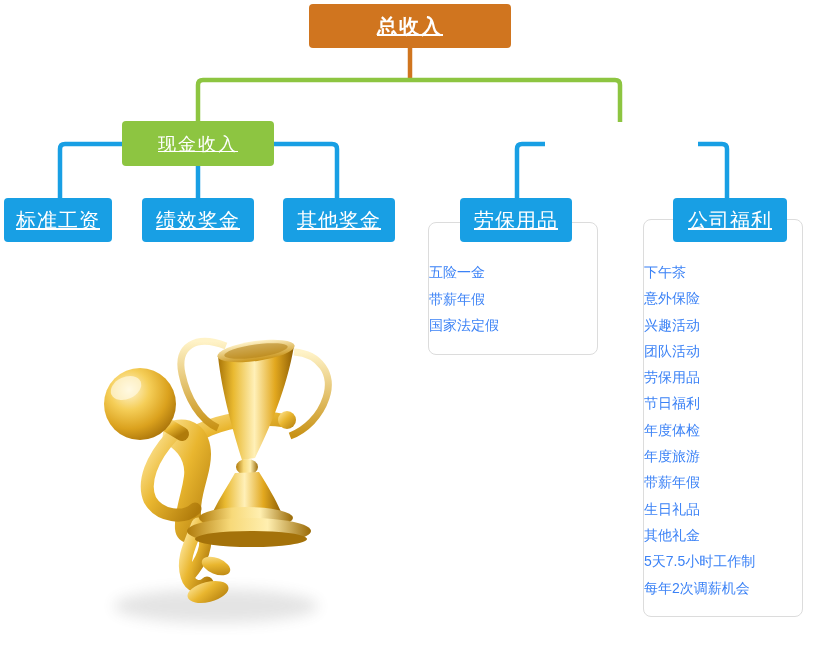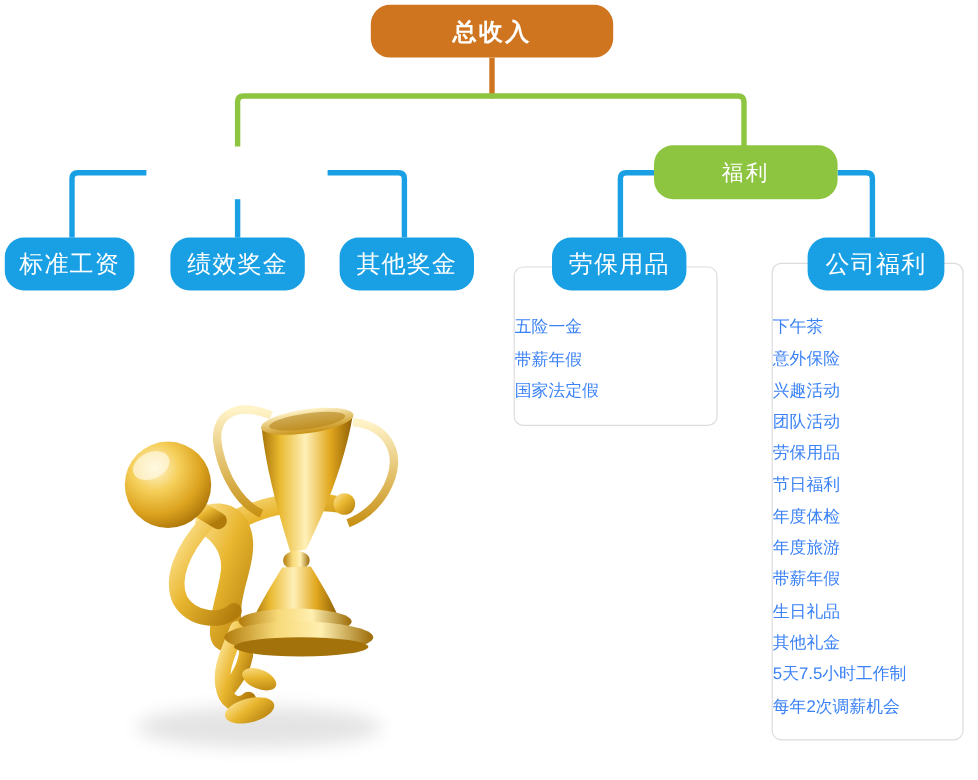--- a/index.html
+++ b/index.html
@@ -3,21 +3,21 @@
 <meta charset="utf-8">
 <style>
   html,body{margin:0;padding:0;background:#fff;}
   #stage{
     position:relative;width:815px;height:650px;background:#ffffff;overflow:hidden;
     font-family:"Liberation Sans","DejaVu Sans",sans-serif;
   }
   #connectors{position:absolute;left:0;top:0;pointer-events:none;}
   .node{
     position:absolute;display:flex;align-items:center;justify-content:center;
-    color:#ffffff;border-radius:16px;box-sizing:border-box;white-space:nowrap;
+    color:#ffffff;border-radius:4px;box-sizing:border-box;white-space:nowrap;text-decoration:underline;
   }
   .node.root{left:309px;top:4px;width:202px;height:44px;background:#D0751F;font-size:20px;font-weight:bold;letter-spacing:2px;}
   .node.green{top:121px;height:45px;background:#8DC541;font-size:18px;letter-spacing:2px;}
   .node.cash{left:122px;width:152px;}
   .node.welfare{left:545px;width:153px;}
   .node.blue{top:198px;height:44px;background:#189FE4;font-size:20px;letter-spacing:1px;}
   .node.salary{left:4px;width:108px;}
   .node.performance{left:142px;width:112px;}
   .node.otherbonus{left:283px;width:112px;}
   .node.national{left:460px;width:112px;}
@@ -70,21 +70,21 @@
       <li>年度旅游</li>
       <li>带薪年假</li>
       <li>生日礼品</li>
       <li>其他礼金</li>
       <li>5天7.5小时工作制</li>
       <li>每年2次调薪机会</li>
     </ul>
   </div>
 
   <div class="node root">总收入</div>
-  <div class="node green welfare">福利</div>
+  <div class="node green cash">现金收入</div>
   <div class="node blue salary">标准工资</div>
   <div class="node blue performance">绩效奖金</div>
   <div class="node blue otherbonus">其他奖金</div>
   <div class="node blue national">劳保用品</div>
   <div class="node blue company">公司福利</div>
 
   <svg id="figure" viewBox="0 0 262 312">
     <defs>
       <radialGradient id="gHead" cx="35%" cy="30%" r="80%">
         <stop offset="0%" stop-color="#FFF6D5"></stop>

